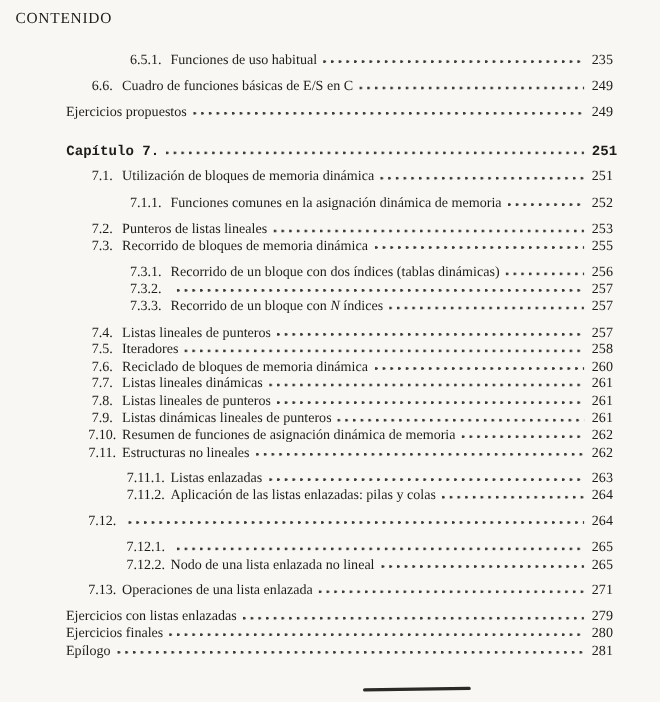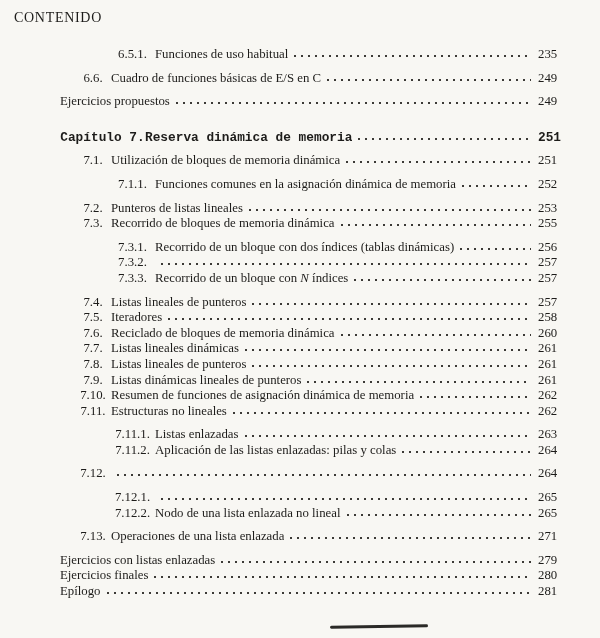--- a/index.html
+++ b/index.html
@@ -83,21 +83,20 @@
         <span class="leader"></span>
         <span class="pagenum">249</span>
       </div>
       <div class="row level-1 gap-lg">
         <span class="title">Ejercicios propuestos</span>
         <span class="leader"></span>
         <span class="pagenum">249</span>
       </div>
       <div class="row level-1 chapter gap-xl">
         <span class="num">Capítulo 7.</span>
-        <span class="title">Reserva dinámica de memoria</span>
         <span class="leader"></span>
         <span class="pagenum">251</span>
       </div>
       <div class="row level-2 gap-lg">
         <span class="num">7.1.</span>
         <span class="title">Utilización de bloques de memoria dinámica</span>
         <span class="leader"></span>
         <span class="pagenum">251</span>
       </div>
       <div class="row level-3 gap-lg">

